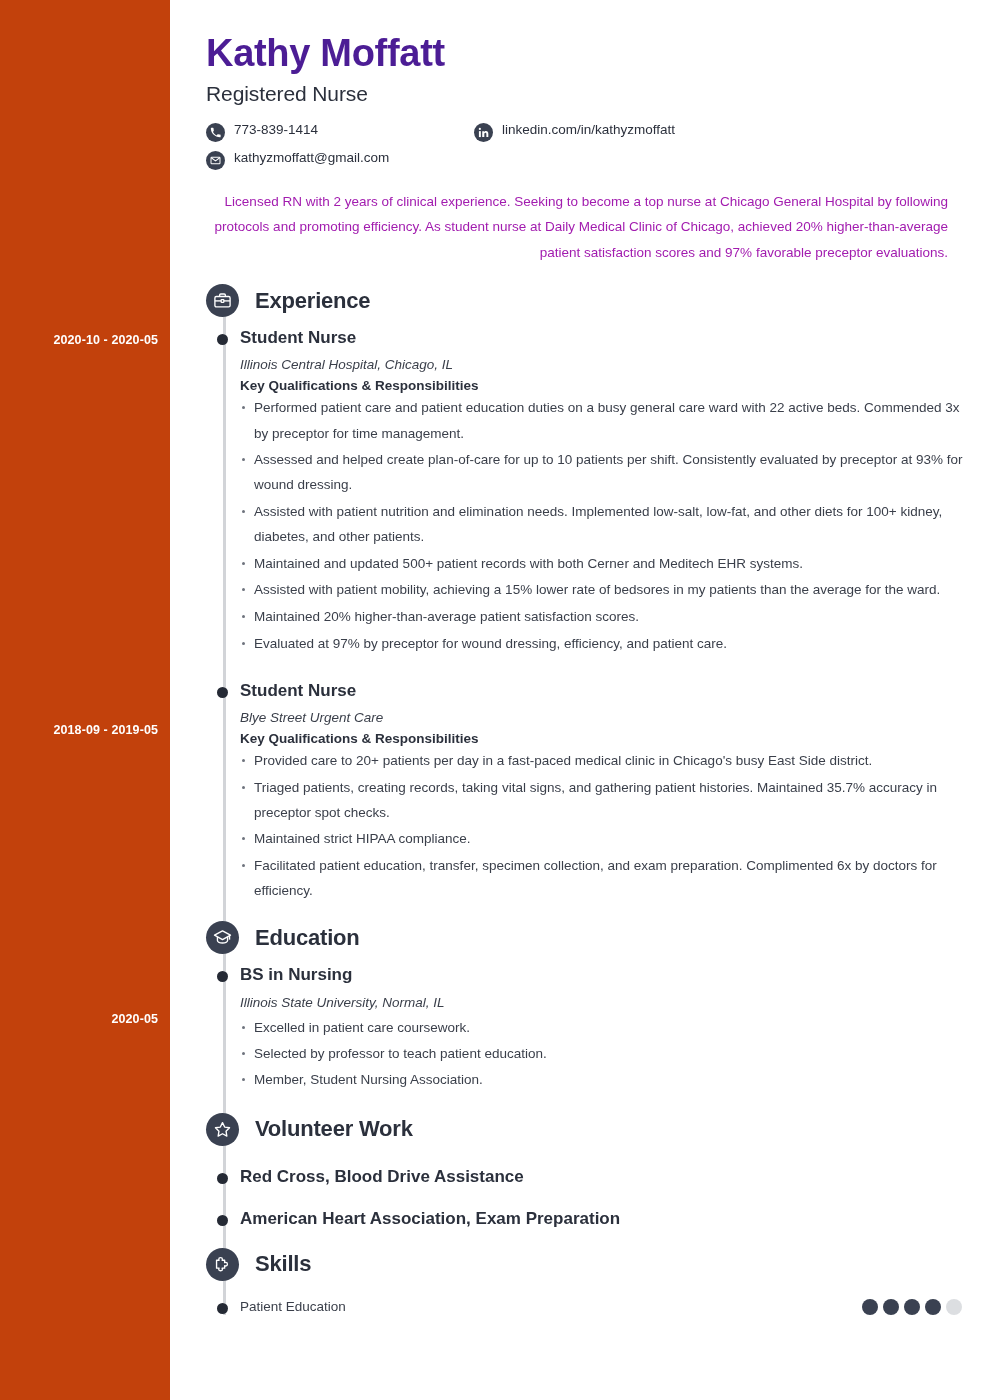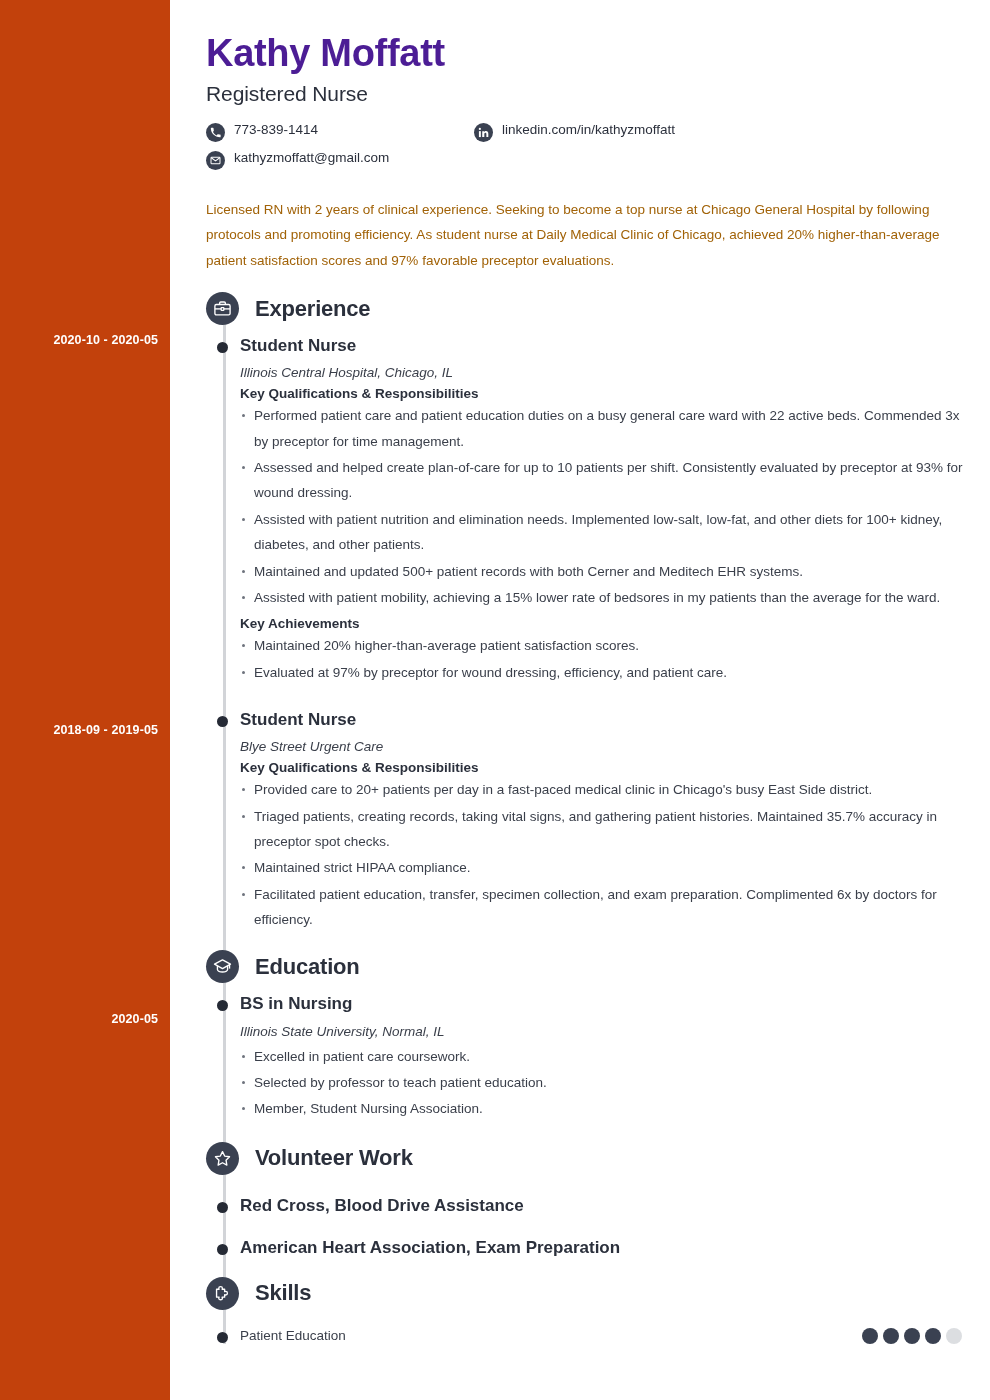--- a/index.html
+++ b/index.html
@@ -70,26 +70,27 @@
   .cicon {
     width: 19px; height: 19px;
     border-radius: 50%;
     background: #3a4151;
     display: flex; align-items: center; justify-content: center;
     flex: none;
   }
   .cicon svg { display: block; }
 
   .summary {
-    margin-top: 18px;
+    margin-top: 10px;
     padding-left: 18px;
     padding-right: 18px;
     font-size: 13.5px;
     line-height: 1.92;
-    color: #a16207;
+    color: #a21caf;
+    text-align: right;
   }
 
   
   .timeline {
     position: relative;
     margin-top: 16px;
     padding-left: 52px;
   }
   .tl-line {
     position: absolute;
@@ -286,21 +287,20 @@
       <div class="entry-title">Student Nurse</div>
       <div class="entry-sub">Illinois Central Hospital, Chicago, IL</div>
       <div class="entry-label">Key Qualifications &amp; Responsibilities</div>
       <ul class="bullets">
         <li>Performed patient care and patient education duties on a busy general care ward with 22 active beds. Commended 3x by preceptor for time management.</li>
         <li>Assessed and helped create plan-of-care for up to 10 patients per shift. Consistently evaluated by preceptor at 93% for wound dressing.</li>
         <li>Assisted with patient nutrition and elimination needs. Implemented low-salt, low-fat, and other diets for 100+ kidney, diabetes, and other patients.</li>
         <li>Maintained and updated 500+ patient records with both Cerner and Meditech EHR systems.</li>
         <li>Assisted with patient mobility, achieving a 15% lower rate of bedsores in my patients than the average for the ward.</li>
       </ul>
-      <div class="entry-label">Key Achievements</div>
       <ul class="bullets">
         <li>Maintained 20% higher-than-average patient satisfaction scores.</li>
         <li>Evaluated at 97% by preceptor for wound dressing, efficiency, and patient care.</li>
       </ul>
     </div>
 
     <div class="entry" style="margin-top:24px;">
       <div class="entry-title">Student Nurse</div>
       <div class="entry-sub">Blye Street Urgent Care</div>
       <div class="entry-label">Key Qualifications &amp; Responsibilities</div>

